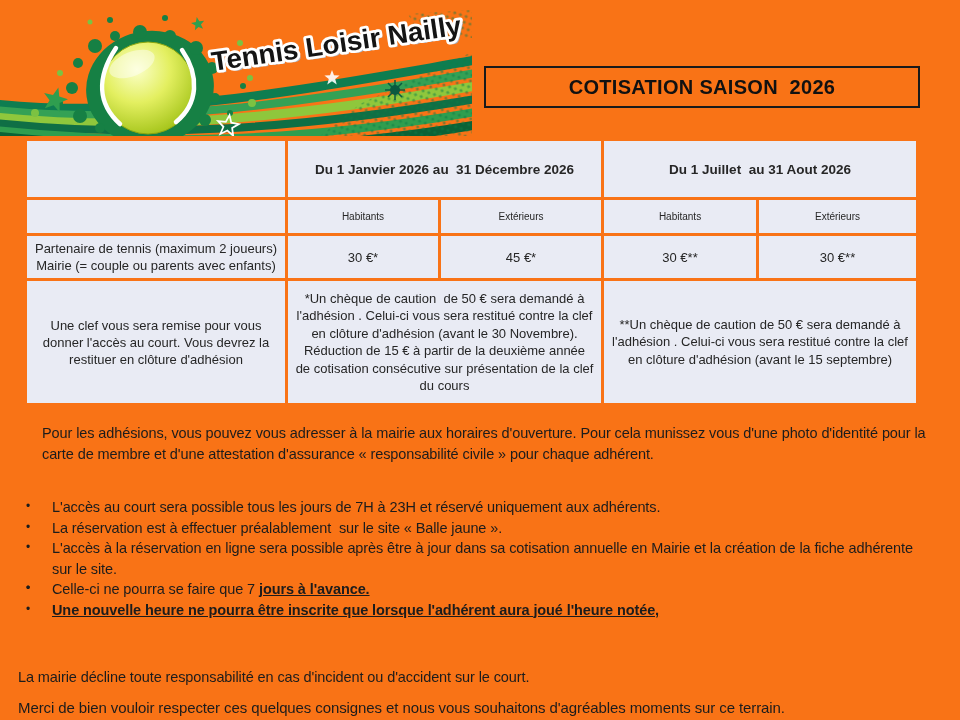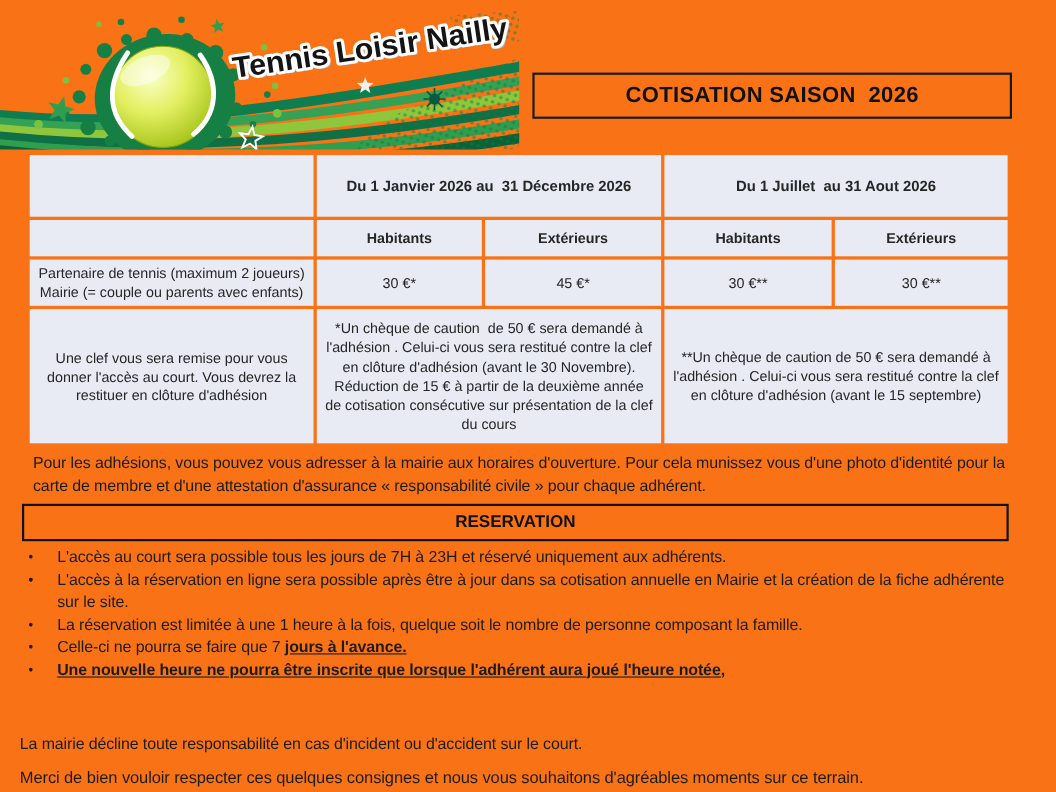--- a/index.html
+++ b/index.html
@@ -18,26 +18,26 @@
   
   table.fees{
     position:absolute;left:24px;top:138px;width:895px;
     border-collapse:separate;border-spacing:3px;table-layout:fixed;
     font-size:13px;color:#262626;
   }
   table.fees td{background:#e9ebf4;text-align:center;vertical-align:middle;padding:2px 7px;}
   table.fees .r1{height:56px;} table.fees .r2{height:33px;}
   table.fees .r3{height:42px;} table.fees .r4{height:122px;}
   td.period{font-weight:bold;font-size:13.5px;}
-  td.colhead{font-weight:bold;font-size:13px;}
+  td.colhead{font-weight:normal;font-size:10px;}
   td.leftcell{text-align:left;line-height:17px;font-size:13px;}
   td.note{font-size:13px;line-height:17.5px;}
   
   .intro{
-    position:absolute;left:30px;top:411px;width:902px;margin:0;
+    position:absolute;left:30px;top:411px;width:902px;margin:12px;
     font-size:14.5px;line-height:20.5px;letter-spacing:-.1px;
   }
   
   .reservation-box{
     position:absolute;left:20px;top:458px;width:893px;height:30px;
     border:2px solid #111;display:flex;align-items:center;justify-content:center;
     font-weight:bold;font-size:15.5px;color:#111;
   }
   
   ul.rules{position:absolute;left:22px;top:497px;width:893px;margin:0;padding:0;list-style:none;
@@ -174,29 +174,26 @@
       <tr class="r4">
         <td class="leftcell">Une clef vous sera remise pour vous donner l'accès au court. Vous devrez la restituer en clôture d'adhésion</td>
         <td class="note" colspan="2">*Un chèque de caution&nbsp; de 50 € sera demandé à l'adhésion . Celui-ci vous sera restitué contre la clef en clôture d'adhésion (avant le 30 Novembre). Réduction de 15 € à partir de la deuxième année de cotisation consécutive sur présentation de la clef du cours</td>
         <td class="note" colspan="2">**Un chèque de caution de 50 € sera demandé à l'adhésion . Celui-ci vous sera restitué contre la clef en clôture d'adhésion (avant le 15 septembre)</td>
       </tr>
     </tbody>
   </table>
 
   <p class="intro">Pour les adhésions, vous pouvez vous adresser à la mairie aux horaires d'ouverture. Pour cela munissez vous d'une photo d'identité pour la carte de membre et d'une attestation d'assurance « responsabilité civile » pour chaque adhérent.</p>
 
-  <div class="reservation-box">
-    <span>RESERVATION</span>
-  </div>
 
   <ul class="rules">
     <li><span class="marker">•</span><span>L'accès au court sera possible tous les jours de 7H à 23H et réservé uniquement aux adhérents.</span><span class="bu"></span></li>
+    <li><span class="marker">•</span><span>La réservation est à effectuer préalablement&nbsp; sur le site « Balle jaune ».</span><span class="bu"></span></li>
+    <li><span class="marker">•</span><span>L'accès à la réservation en ligne sera possible après être à jour dans sa cotisation annuelle en Mairie et la création de la fiche adhérente sur le site.</span><span class="bu"></span></li>
     <li><span class="marker">•</span><span class="bu"></span></li>
-    <li><span class="marker">•</span><span>L'accès à la réservation en ligne sera possible après être à jour dans sa cotisation annuelle en Mairie et la création de la fiche adhérente sur le site.</span><span class="bu"></span></li>
-    <li><span class="marker">•</span><span>La réservation est limitée à une 1 heure à la fois, quelque soit le nombre de personne composant la famille.</span><span class="bu"></span></li>
     <li><span class="marker">•</span><span>Celle-ci ne pourra se faire que 7 </span><span class="bu">jours à l'avance.</span></li>
     <li><span class="marker">•</span><span></span><span class="bu">Une nouvelle heure ne pourra être inscrite que lorsque l'adhérent aura joué l'heure notée,</span></li>
   </ul>
 
   <p class="footline f3">Merci de bien vouloir respecter ces quelques consignes et nous vous souhaitons d'agréables moments sur ce terrain.</p>
   <p class="footline f2">La mairie décline toute responsabilité en cas d'incident ou d'accident sur le court.</p>
 
 </div>
 
 </body></html>

